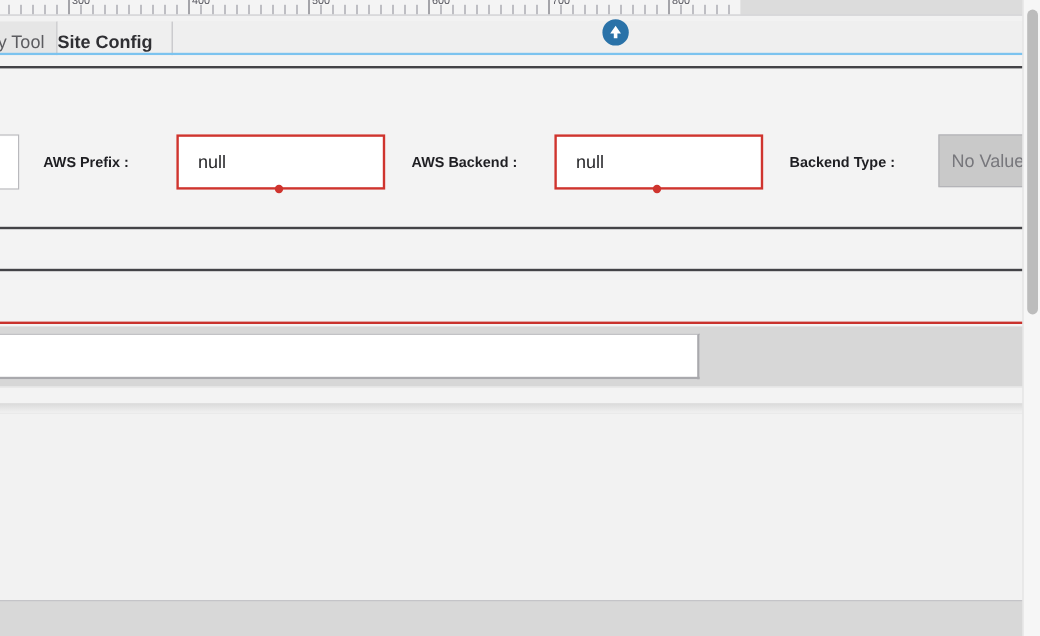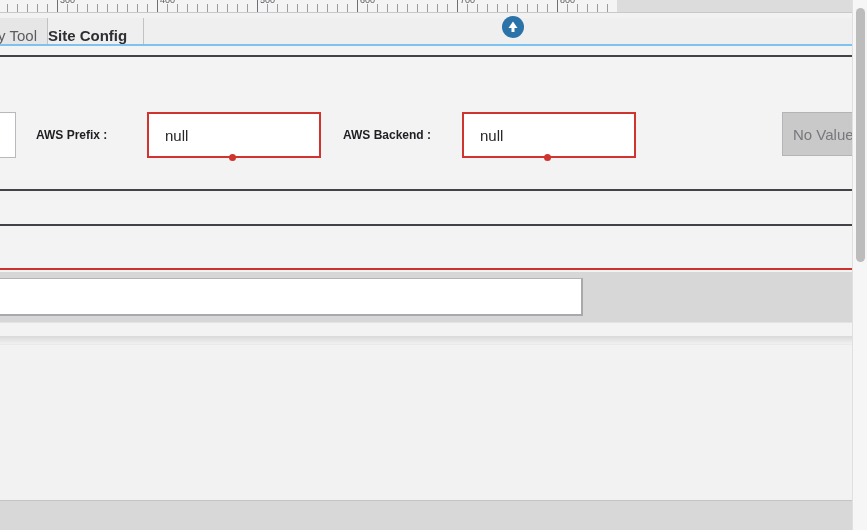--- a/index.html
+++ b/index.html
@@ -405,20 +405,21 @@
       <input class="text-input plain" style="left: -18px; width: 33px;" value="">
 
       <div class="field-label" style="left:36px; top:-4px;">AWS Prefix :</div>
       <input class="text-input" style="left: 147px; width: 174px;" value="null">
       <div class="req-dot" style="left:229px; top:42px;"></div>
 
       <div class="field-label" style="left:343px; top:-4px;">AWS Backend :</div>
       <input class="text-input" style="left: 462px; width: 174px;" value="null">
       <div class="req-dot" style="left:544px; top:42px;"></div>
 
+      <div class="field-label" style="left:658px; top:-4px;">Backend Type :</div>
       <div class="disabled-input" style="left:782px; width:85px;">
         <span>No Value</span>
       </div>
 
     </div>
 
     <div class="divider div-2"></div>
     <div class="divider div-3"></div>
     <div class="red-divider"></div>
 

